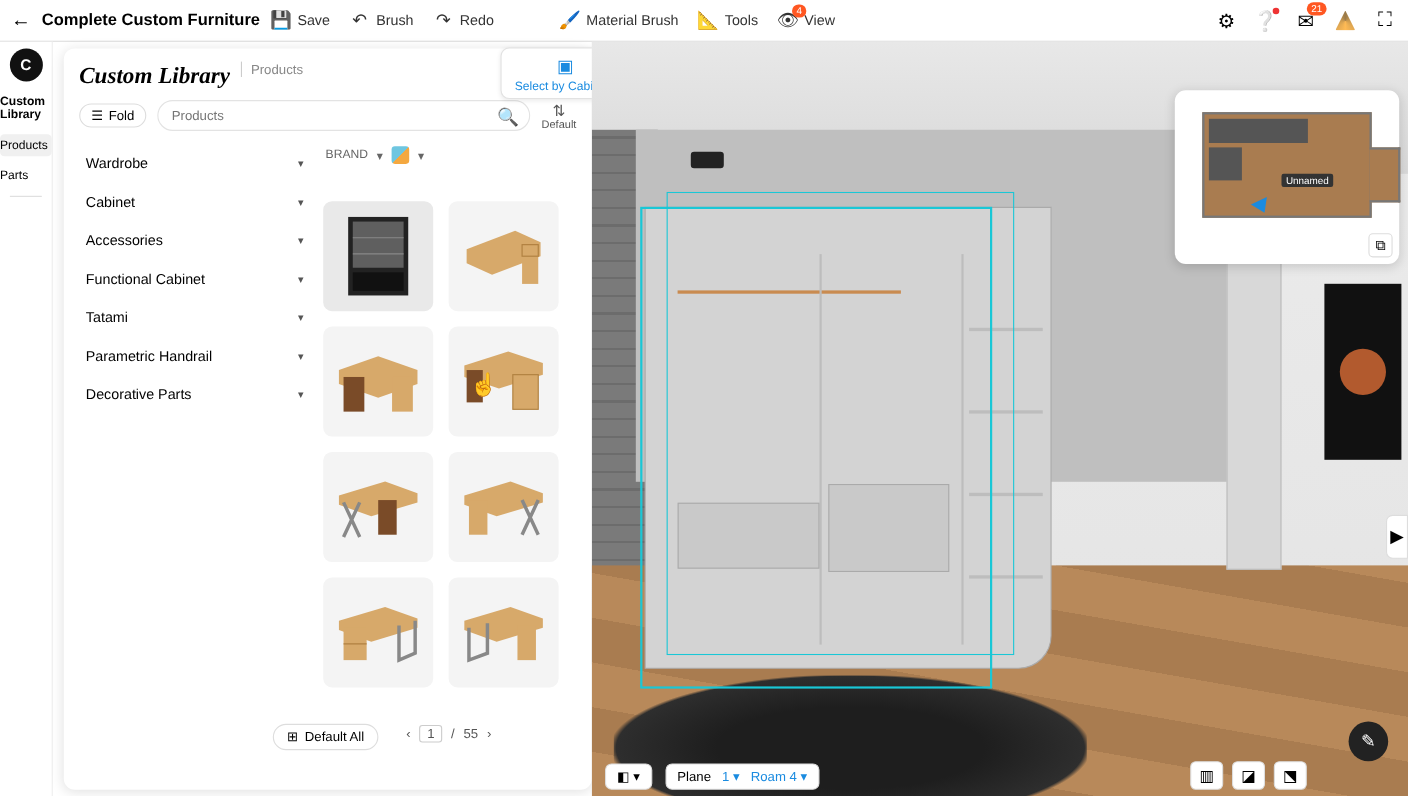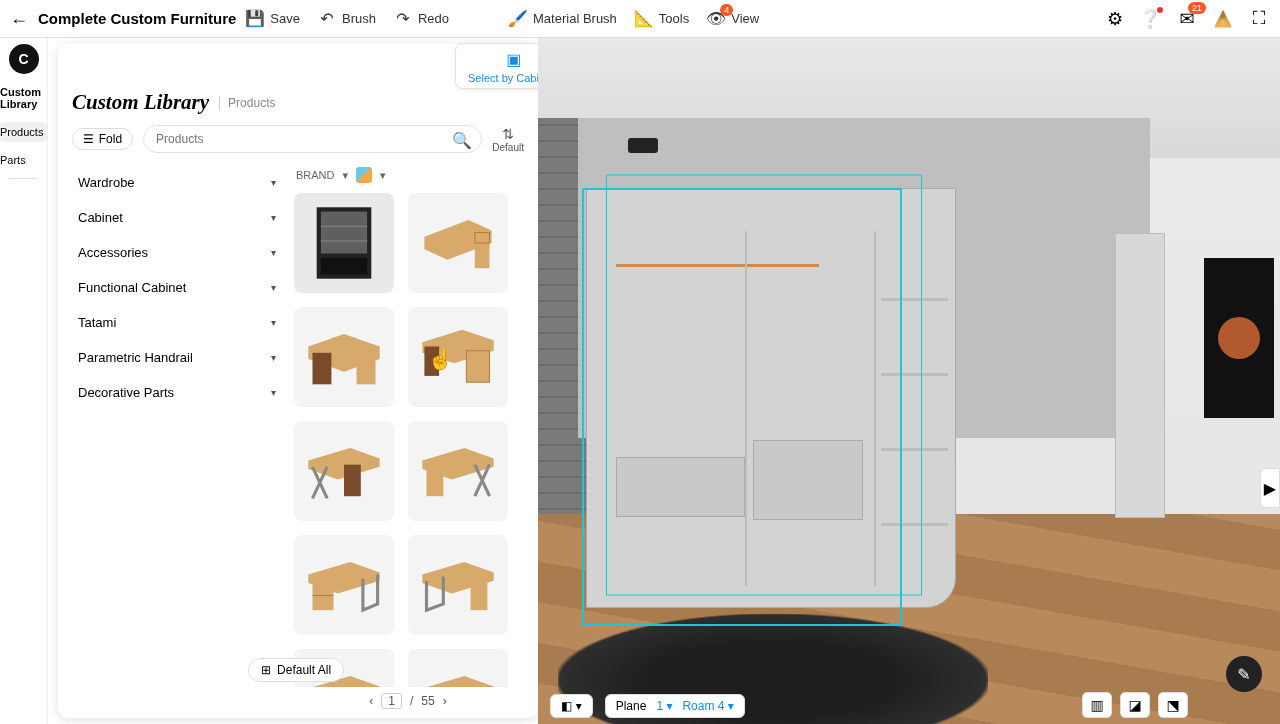--- a/index.html
+++ b/index.html
@@ -26,38 +26,38 @@
 
 .rail { position:absolute; left:0; top:0; bottom:0; width:48px; background:#fff; border-right:1px solid #eee; display:flex; flex-direction:column; align-items:center; padding-top:6px; font-size:11px; gap:8px; }
 .rail .logo { width:30px;height:30px;border-radius:50%;background:#111;color:#fff;display:flex;align-items:center;justify-content:center;font-weight:700;font-size:14px; }
 .rail .rail-item { text-align:left; line-height:12px; cursor:pointer; padding:4px 0; width:100%; }
 .rail .rail-item.active { font-weight:700; }
 .rail .rail-item.sel { background:#f0f0f0; border-radius:4px; }
 .rail-sep{width:60%;height:1px;background:#ddd;}
 
 
 .library { position:absolute; left:58px; top:6px; width:480px; bottom:6px; background:#fff; border-radius:10px; box-shadow:0 2px 12px rgba(0,0,0,.12); padding:12px 14px 8px; overflow:hidden; }
-.lib-head { display:flex; align-items:center; gap:10px;margin-top:34px; }
+.lib-head { display:flex; align-items:flex-start; gap:10px; }
 .lib-head h1{ font-family:Georgia,serif; font-style:italic; font-weight:700; font-size:21px; }
 .lib-head .sub{ color:#888; font-size:12px; border-left:1px solid #ccc; padding-left:8px; }
 .lib-row2 { display:flex; align-items:center; gap:10px; margin-top:10px; }
 .fold-btn { border:1px solid #ddd; border-radius:14px; padding:3px 10px; font-size:12px; display:flex; gap:5px; align-items:center; cursor:pointer;}
 .search { flex:1; position:relative; }
 .search input{ width:100%; border:1px solid #e3e3e3; border-radius:16px; padding:6px 30px 6px 12px; font-size:12px; }
 .search .sic{ position:absolute; right:10px; top:6px; color:#888; }
 .sort-col{ display:flex; flex-direction:column; align-items:center; font-size:10px; color:#555; cursor:pointer; }
 .sort-col .ic{font-size:14px;}
 
 .lib-body{ display:flex; gap:10px; margin-top:12px; height:calc(100% - 110px);}
 .cat-list{ width:210px; }
 .cat-item{ display:flex; justify-content:space-between; align-items:center; padding:10px 6px; font-size:13px; cursor:pointer; }
 .cat-item .chev{ font-size:10px; color:#555;}
 .expand-all{ position:absolute; bottom:36px; left:190px; border:1px solid #ddd; border-radius:14px; padding:4px 12px; font-size:12px; display:flex; gap:6px; align-items:center; background:#fff; cursor:pointer;}
 
-.prod-col{ flex:1; display:flex; flex-direction:column;}
+.prod-col{ flex:1; display:flex; flex-direction:column;gap:24px;}
 .brand-row{ display:flex; gap:8px; align-items:center; font-size:11px; color:#666; padding:2px 4px 8px;}
 .brand-cube{ width:16px;height:16px;background:linear-gradient(135deg,#6ec6e0 50%,#f4a840 50%); border-radius:3px; }
 .grid{ flex:1; overflow:auto; display:grid; grid-template-columns:repeat(2, 100px); gap:14px 14px; padding:2px; justify-content:start;}
 .thumb{ width:100px; height:100px; border-radius:8px; background:#f4f4f4; display:flex; align-items:center; justify-content:center; cursor:pointer; position:relative; }
 .thumb svg{ width:84px; height:84px;}
 .thumb.dark{ background:#e9e9e9;}
 .pager{ display:flex; gap:8px; align-items:center; justify-content:center; font-size:12px; color:#555; padding-top:6px;}
 .pager .pg{ border:1px solid #ccc; border-radius:3px; padding:0 6px;}
 .pager .arrow{cursor:pointer;}
 .handcursor{position:absolute; left:20px; top:40px; font-size:20px; color:#222;}
@@ -394,16 +394,26 @@
       </div>
     </div>
     <div class="vp-br">
       <div class="sq">▥</div>
       <div class="sq">◪</div>
       <div class="sq">⬔</div>
     </div>
     <div class="msgfab">✎</div>
   </div>
 
+  <div class="minimap">
+    <div class="room">
+      <div class="furn" style="left:4px;top:4px;width:90px;height:22px"></div>
+      <div class="furn" style="left:4px;top:30px;width:30px;height:30px"></div>
+      <div class="furn" style="right:-28px;top:30px;width:28px;height:50px;background:#a97c50;border:2px solid #777;border-left:none"></div>
+      <div class="lbl">Unnamed</div>
+      <div class="cam"></div>
+    </div>
+    <div class="popout">⧉</div>
+  </div>
 
 
 </div>
 </div>
 
 </body></html>

